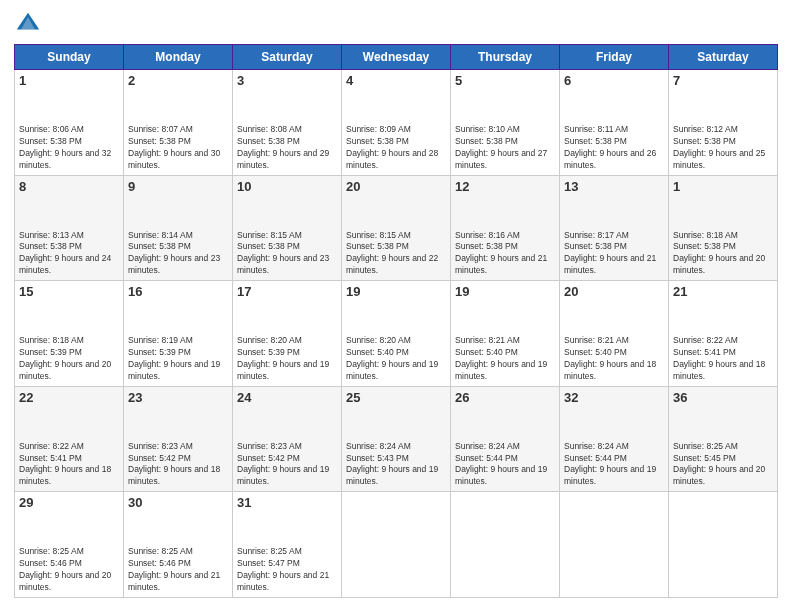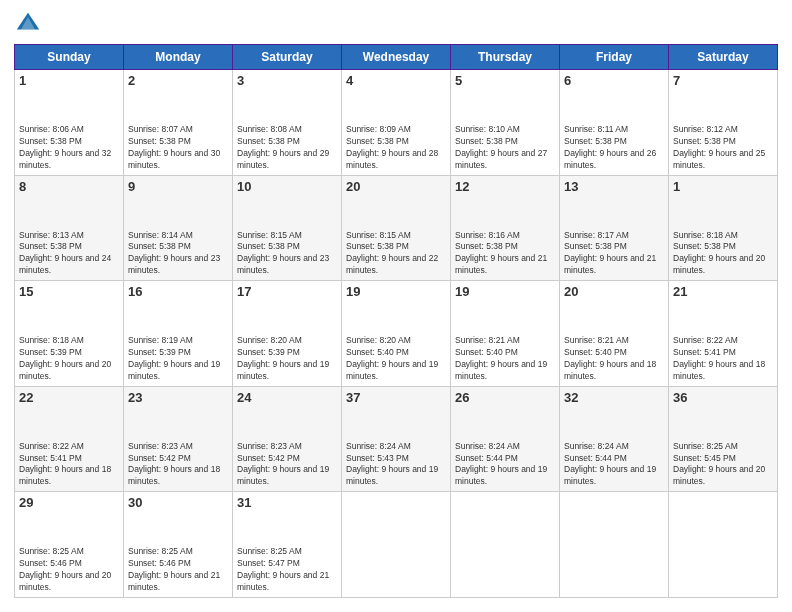--- a/index.html
+++ b/index.html
@@ -223,21 +223,21 @@
           </td>
           <td>
             <span class="day-num">23</span>
             <div class="day-info">Sunrise: 8:23 AM<br>Sunset: 5:42 PM<br>Daylight: 9 hours and 18 minutes.</div>
           </td>
           <td>
             <span class="day-num">24</span>
             <div class="day-info">Sunrise: 8:23 AM<br>Sunset: 5:42 PM<br>Daylight: 9 hours and 19 minutes.</div>
           </td>
           <td>
-            <span class="day-num">37</span>
+            <span class="day-num">25</span>
             <div class="day-info">Sunrise: 8:24 AM<br>Sunset: 5:43 PM<br>Daylight: 9 hours and 19 minutes.</div>
           </td>
           <td>
             <span class="day-num">26</span>
             <div class="day-info">Sunrise: 8:24 AM<br>Sunset: 5:44 PM<br>Daylight: 9 hours and 19 minutes.</div>
           </td>
           <td>
             <span class="day-num">32</span>
             <div class="day-info">Sunrise: 8:24 AM<br>Sunset: 5:44 PM<br>Daylight: 9 hours and 19 minutes.</div>
           </td>

